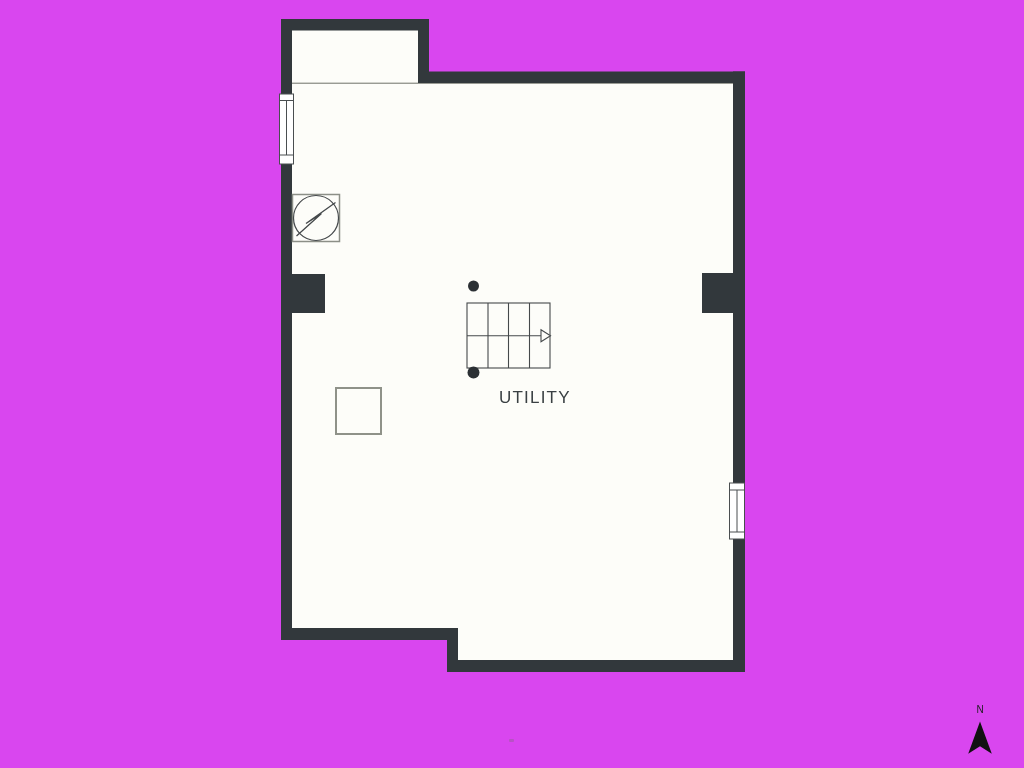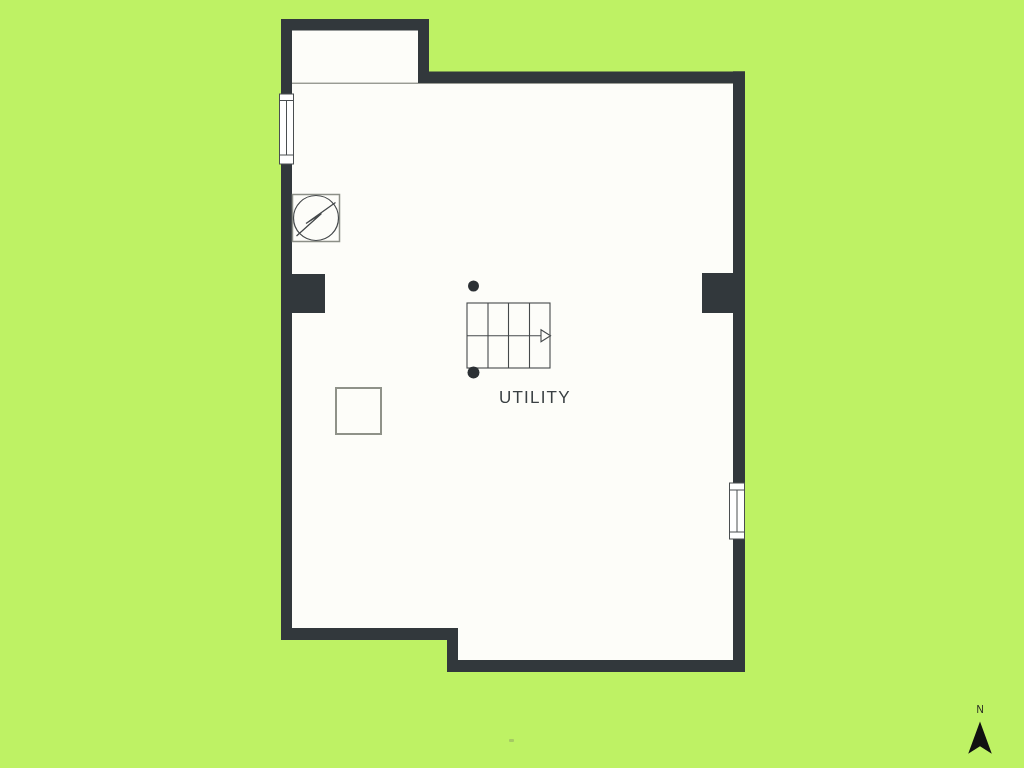--- a/index.html
+++ b/index.html
@@ -5,21 +5,21 @@
   html, body {
     margin: 0;
     padding: 0;
     background: #f4f5ec;
     font-family: "Liberation Sans", sans-serif;
   }
   .canvas {
     position: relative;
     width: 1024px;
     height: 768px;
-    background: #bef264;
+    background: #d946ef;
     overflow: hidden;
   }
   .plan-svg {
     position: absolute;
     left: 0;
     top: 0;
   }
   .room-label {
     position: absolute;
     left: 499px;

